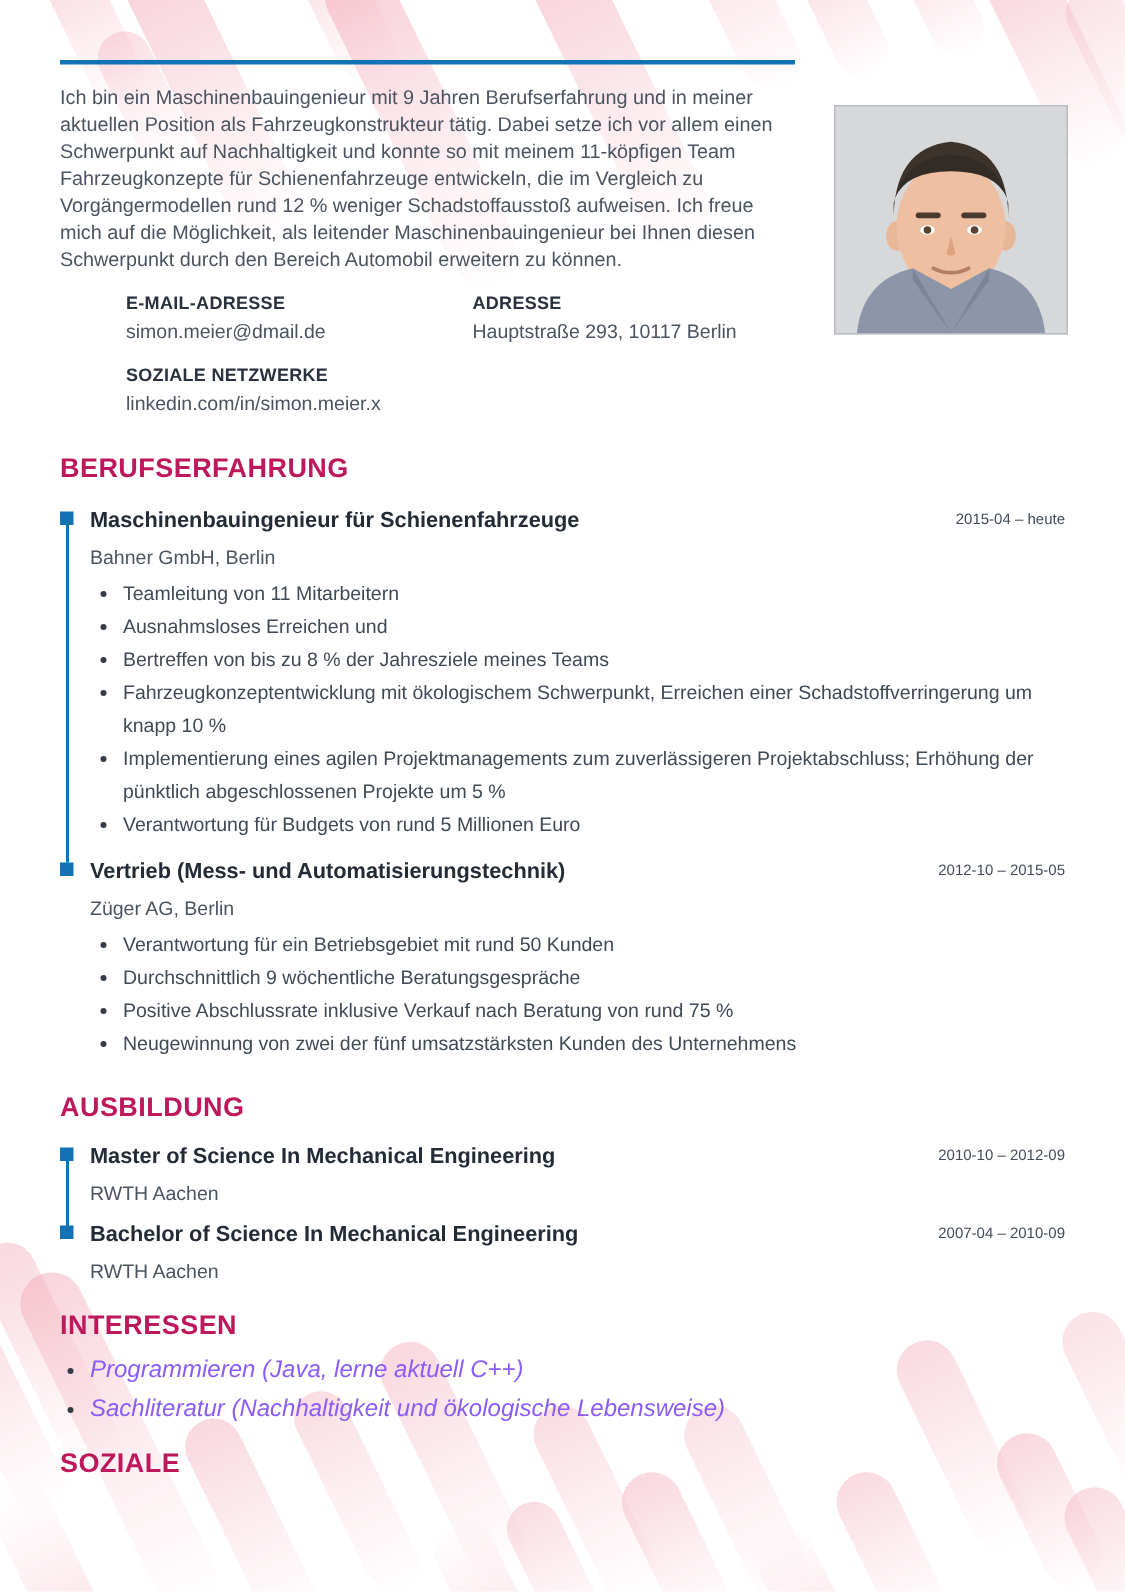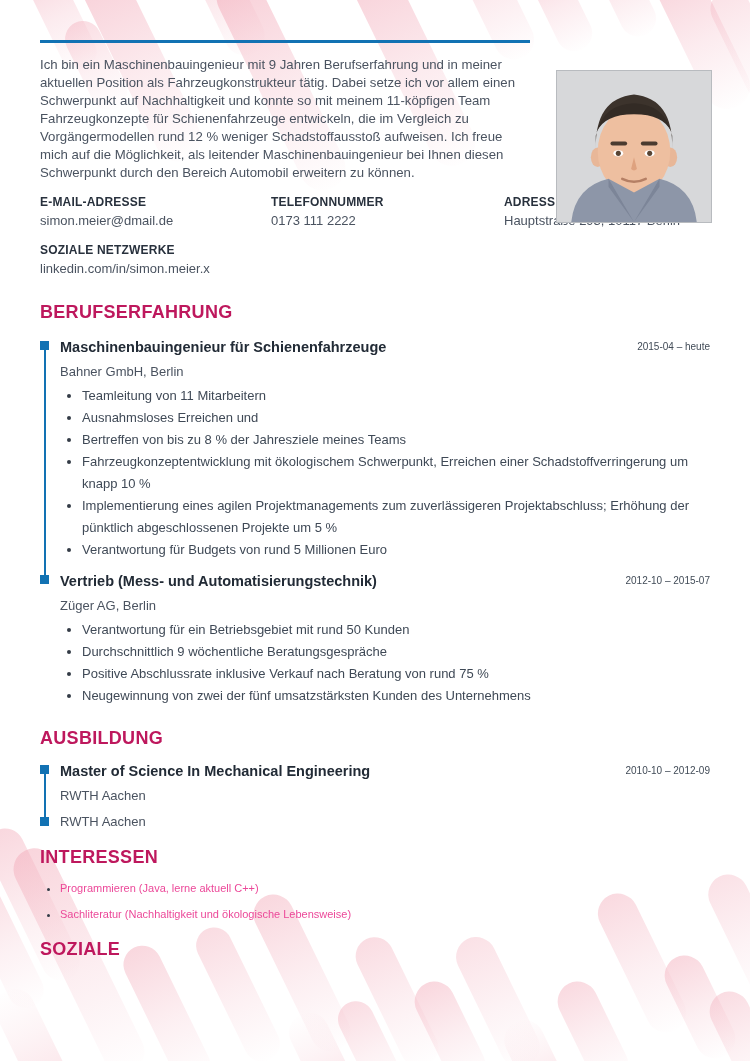--- a/index.html
+++ b/index.html
@@ -37,21 +37,21 @@
   .photo{
     position:absolute;left:556px;top:30px;width:156px;height:153px;
     border:1px solid #b8bbbf;box-sizing:border-box;background:#d7d8da;
   }
   .photo svg{display:block;width:100%;height:100%;}
 
   .contact{
     margin:13px 40px 0 40px;
     display:grid;grid-template-columns:231px 233px 1fr;grid-column-gap:0;
   }
-  .contact .field{margin-bottom:14px;}
+  .contact .field{margin-bottom:14px;margin-left:44px;}
   .contact .label{
     font-size:12px;font-weight:bold;color:#28313d;letter-spacing:0.2px;line-height:14px;
   }
   .contact .value{
     margin-top:4px;font-size:13px;color:#4a5360;line-height:16px;
   }
 
   .section-heading{
     margin:24px 40px 0 40px;
     font-size:18px;font-weight:bold;color:#be185d;letter-spacing:0.3px;line-height:22px;
@@ -85,21 +85,21 @@
   }
   ul.bullets li{
     font-size:13px;color:#3f4956;line-height:22px;
   }
   ul.bullets li::marker{color:#333b46;}
 
   ul.plain{
     margin:10px 40px 0 40px;padding:0 0 0 20px;list-style:disc;
   }
   ul.plain li{
-    font-size:11px;color:#ec4899;line-height:20px;margin-bottom:6px;
+    font-size:16px;color:#8b5cf6;line-height:20px;margin-bottom:6px;font-style:italic;
   }
   ul.plain li::marker{color:#333b46;}
 </style>
 </head>
 <body>
 
 <div>
   <div class="stripe" style="left:40px;top:-55px;width:36px;height:130px;"></div>
   <div class="stripe" style="left:118px;top:-45px;width:46px;height:215px;"></div>
   <div class="stripe" style="left:205px;top:-70px;width:40px;height:130px;"></div>
@@ -160,24 +160,20 @@
   </div>
 
   <p class="summary">Ich bin ein Maschinenbauingenieur mit 9 Jahren Berufserfahrung und in meiner aktuellen Position als Fahrzeugkonstrukteur tätig. Dabei setze ich vor allem einen Schwerpunkt auf Nachhaltigkeit und konnte so mit meinem 11-köpfigen Team Fahrzeugkonzepte für Schienenfahrzeuge entwickeln, die im Vergleich zu Vorgängermodellen rund 12 % weniger Schadstoffausstoß aufweisen. Ich freue mich auf die Möglichkeit, als leitender Maschinenbauingenieur bei Ihnen diesen Schwerpunkt durch den Bereich Automobil erweitern zu können.</p>
 
   <div class="contact">
     <div class="field">
       <div class="label">E-MAIL-ADRESSE</div>
       <div class="value">simon.meier@dmail.de</div>
     </div>
     <div class="field">
-      <div class="label">TELEFONNUMMER</div>
-      <div class="value">0173 111 2222</div>
-    </div>
-    <div class="field">
       <div class="label">ADRESSE</div>
       <div class="value">Hauptstraße 293, 10117 Berlin</div>
     </div>
     <div class="field" style="grid-column:1 / span 3;margin-bottom:0;">
       <div class="label">SOZIALE NETZWERKE</div>
       <div class="value">linkedin.com/in/simon.meier.x</div>
     </div>
   </div>
 
   <div class="section-heading">BERUFSERFAHRUNG</div>
@@ -196,21 +192,21 @@
         <li>Bertreffen von bis zu 8 % der Jahresziele meines Teams</li>
         <li>Fahrzeugkonzeptentwicklung mit ökologischem Schwerpunkt, Erreichen einer Schadstoffverringerung um knapp 10 %</li>
         <li>Implementierung eines agilen Projektmanagements zum zuverlässigeren Projektabschluss; Erhöhung der pünktlich abgeschlossenen Projekte um 5 %</li>
         <li>Verantwortung für Budgets von rund 5 Millionen Euro</li>
       </ul>
     </div>
     <div class="entry last">
       <span class="marker"></span>
       <div class="entry-head">
         <span class="entry-title">Vertrieb (Mess- und Automatisierungstechnik)</span>
-        <span class="entry-date">2012-10 – 2015-07</span>
+        <span class="entry-date">2012-10 – 2015-05</span>
       </div>
       <div class="entry-sub">Züger AG, Berlin</div>
       <ul class="bullets">
         <li>Verantwortung für ein Betriebsgebiet mit rund 50 Kunden</li>
         <li>Durchschnittlich 9 wöchentliche Beratungsgespräche</li>
         <li>Positive Abschlussrate inklusive Verkauf nach Beratung von rund 75 %</li>
         <li>Neugewinnung von zwei der fünf umsatzstärksten Kunden des Unternehmens</li>
       </ul>
     </div>
   </div>
@@ -221,20 +217,24 @@
     <div class="entry edu-entry">
       <span class="marker"></span>
       <div class="entry-head">
         <span class="entry-title">Master of Science In Mechanical Engineering</span>
         <span class="entry-date">2010-10 – 2012-09</span>
       </div>
       <div class="entry-sub">RWTH Aachen</div>
     </div>
     <div class="entry edu-entry last">
       <span class="marker"></span>
+      <div class="entry-head">
+        <span class="entry-title">Bachelor of Science In Mechanical Engineering</span>
+        <span class="entry-date">2007-04 – 2010-09</span>
+      </div>
       <div class="entry-sub">RWTH Aachen</div>
     </div>
   </div>
 
   <div class="section-heading interests">INTERESSEN</div>
 
   <ul class="plain">
     <li>Programmieren (Java, lerne aktuell C++)</li>
     <li>Sachliteratur (Nachhaltigkeit und ökologische Lebensweise)</li>
   </ul>

